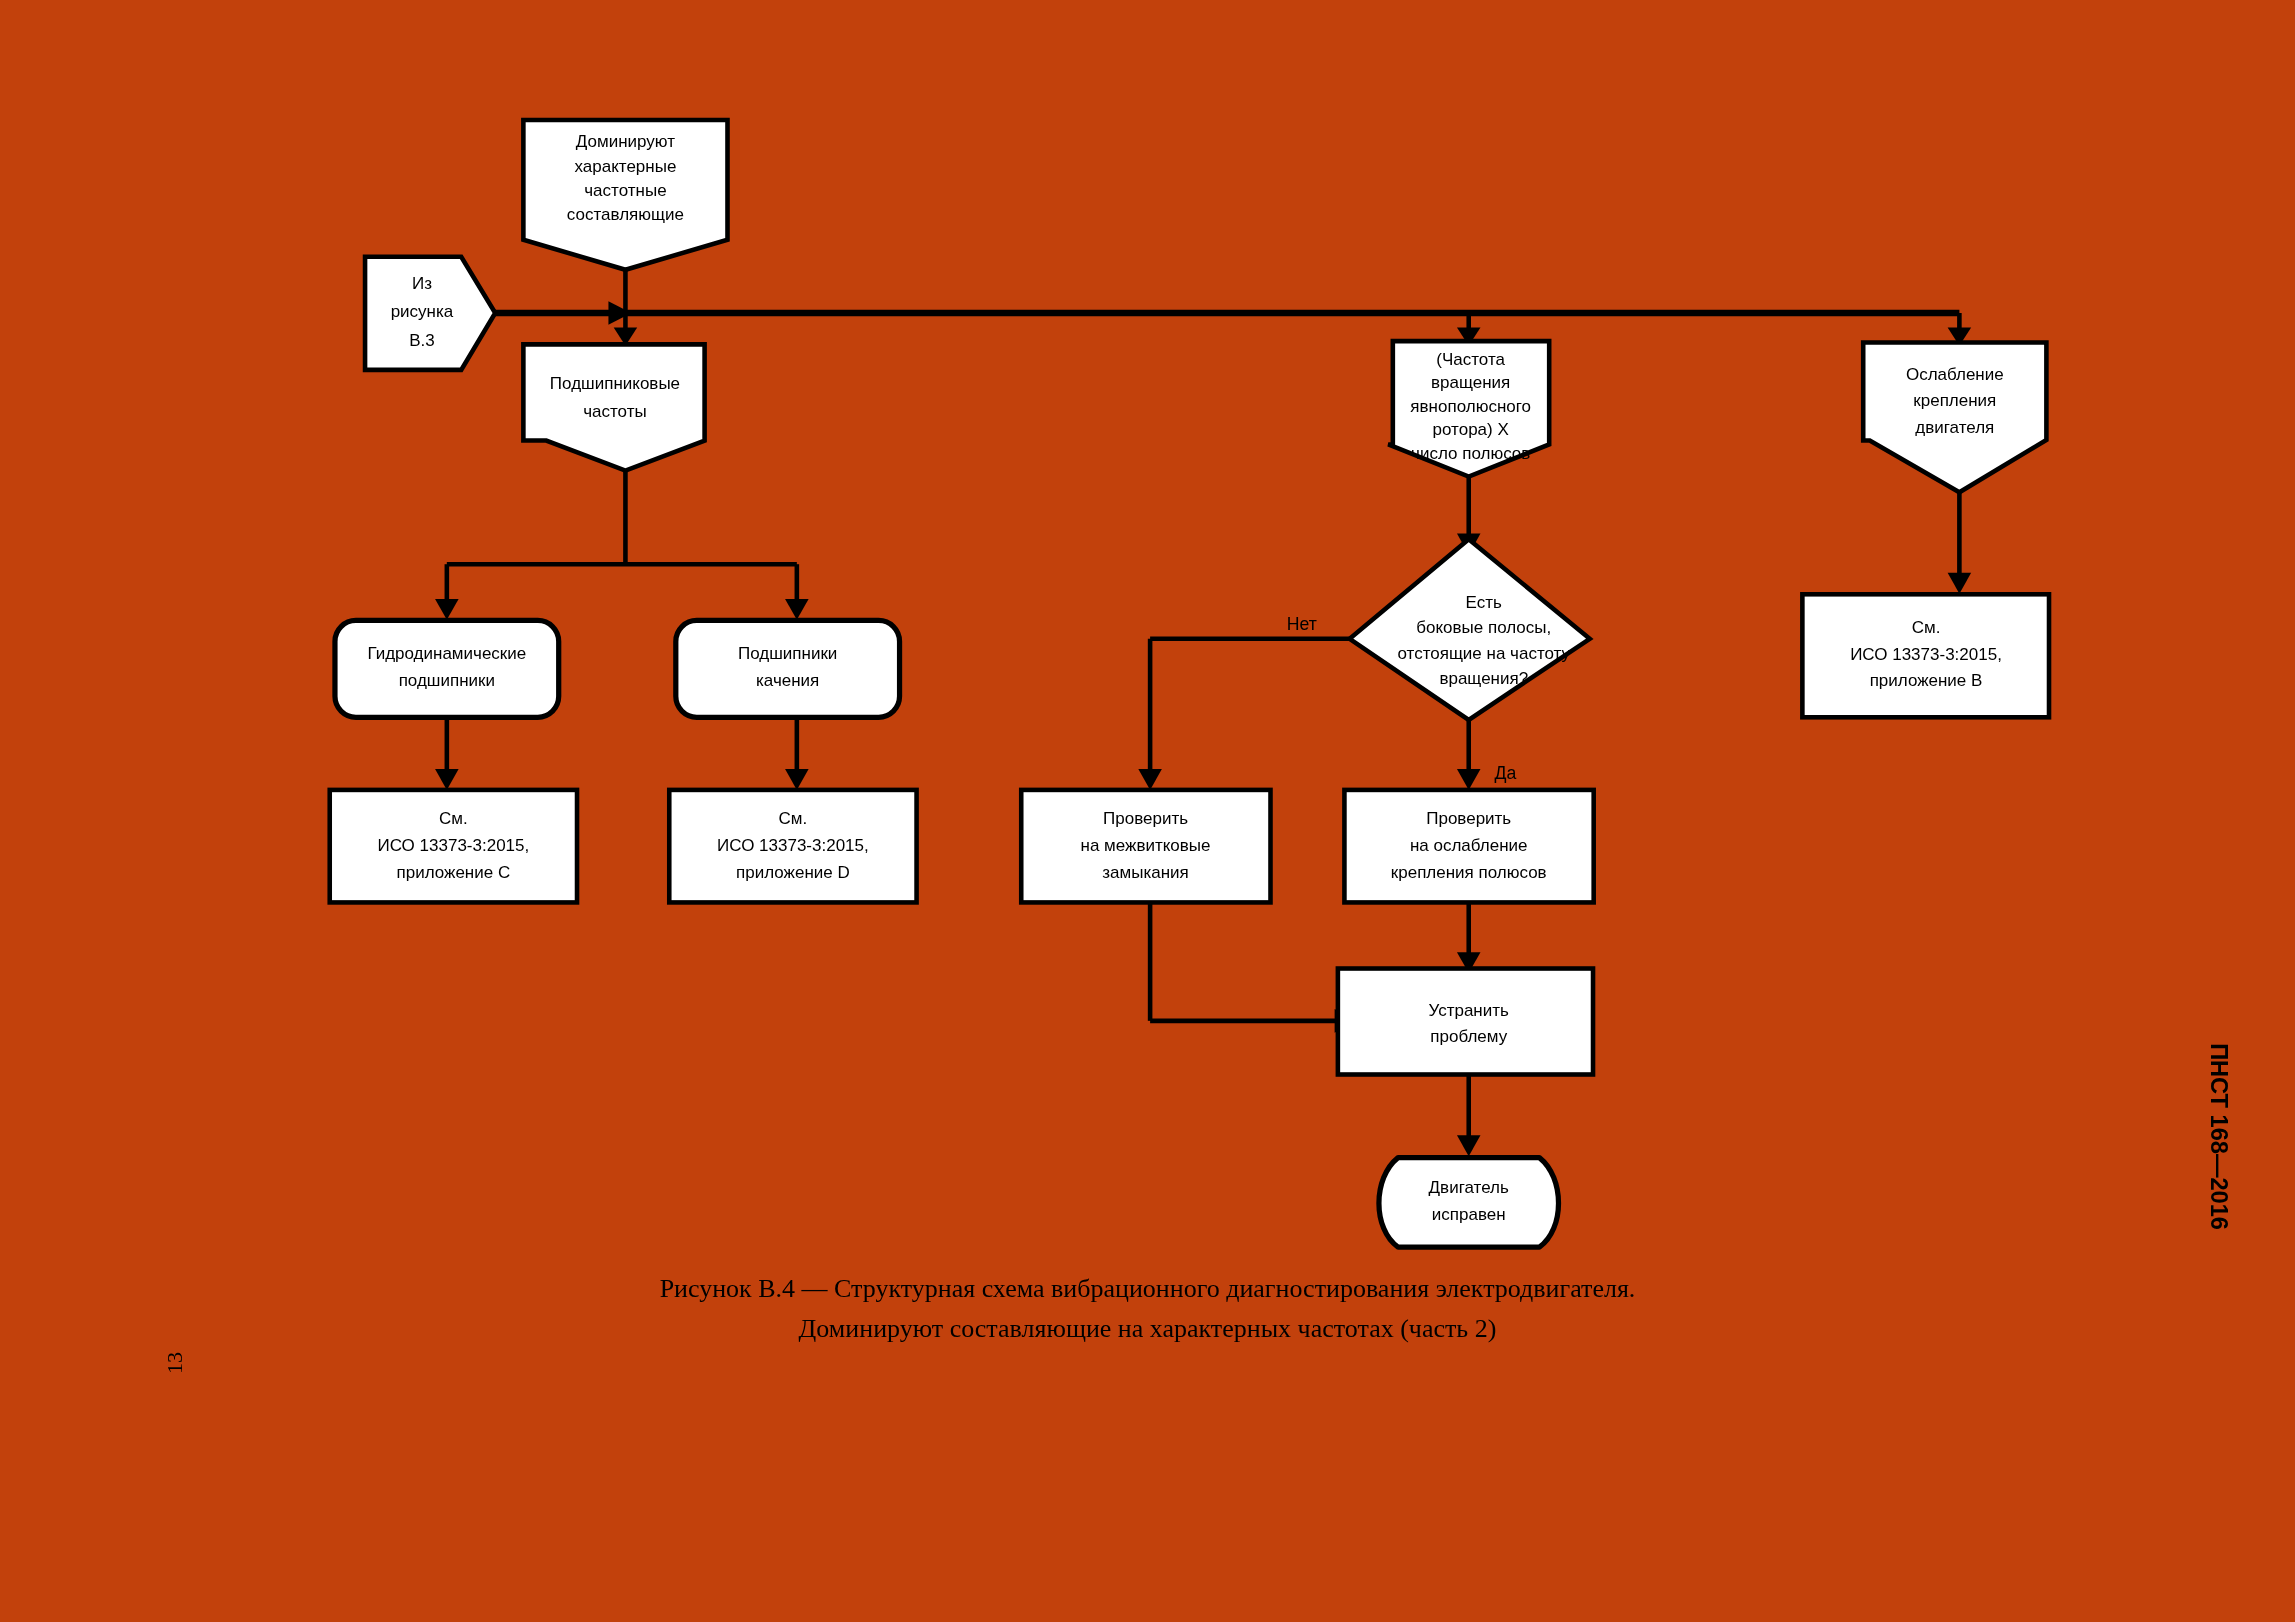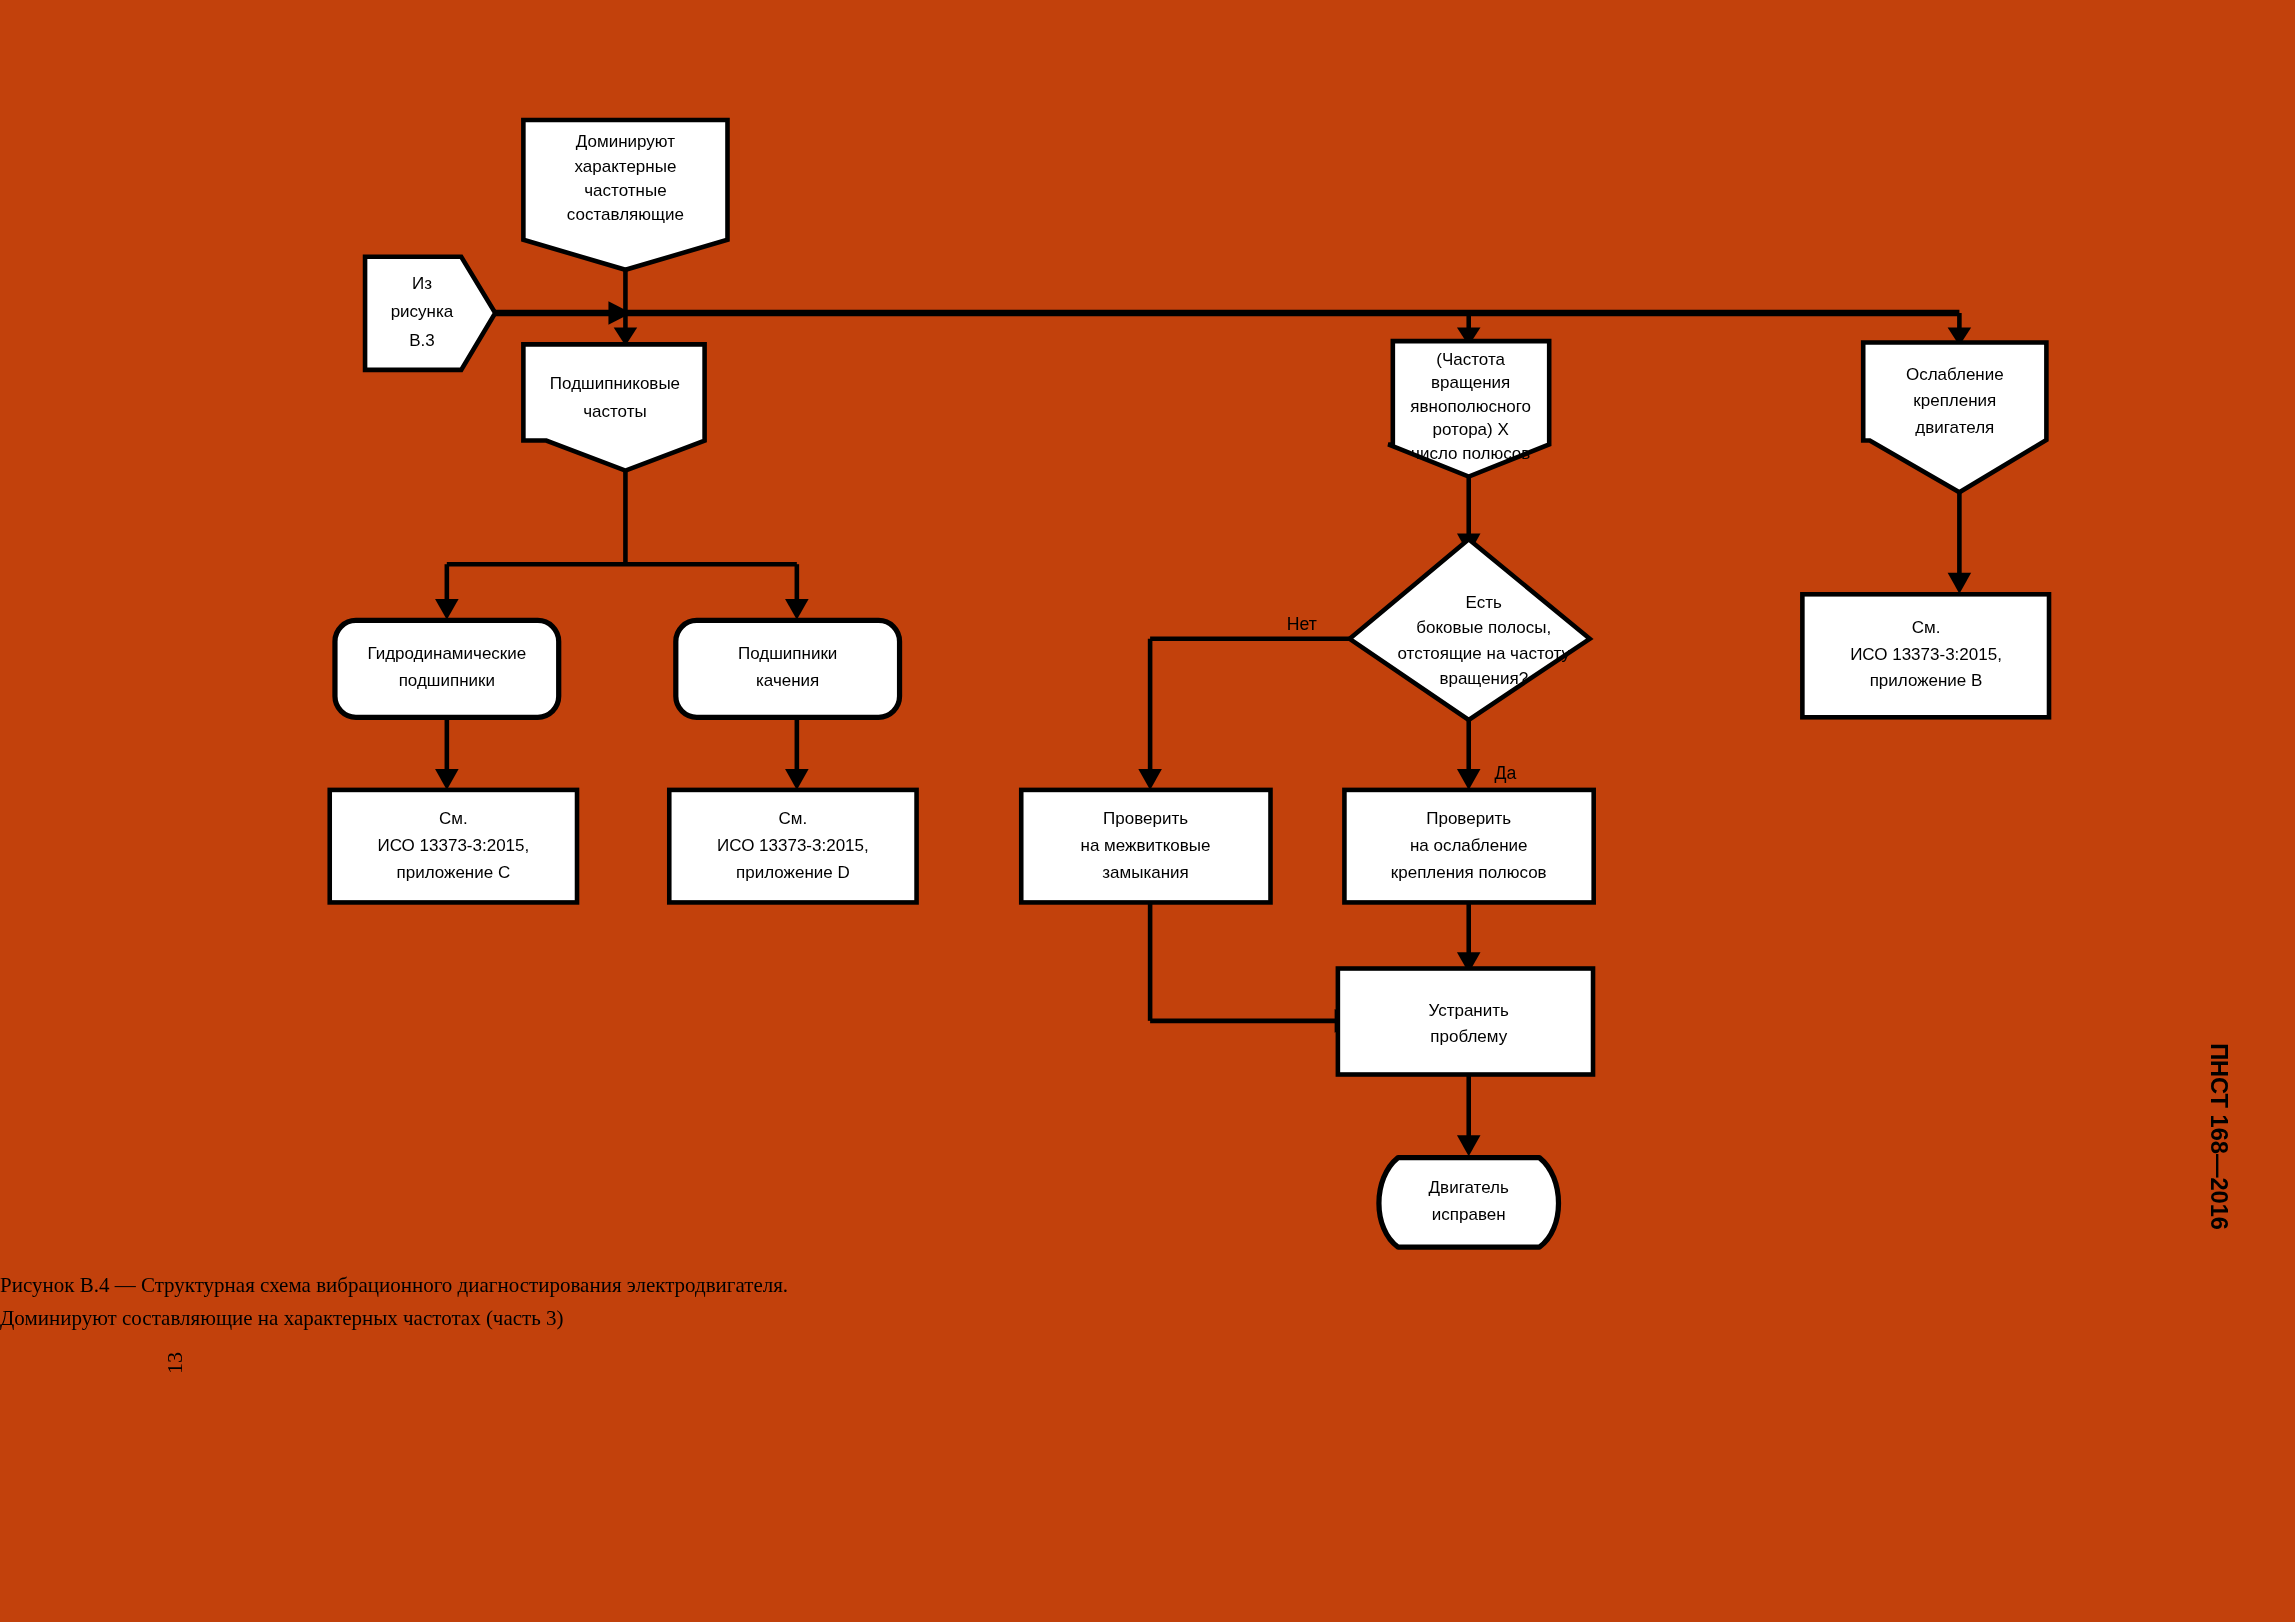--- a/index.html
+++ b/index.html
@@ -62,22 +62,23 @@
     font-family: "Liberation Sans", sans-serif;
     font-size: 27px;
     fill: #000000;
     text-anchor: middle;
   }
   .caption {
     position: absolute;
     left: 0;
     top: 1269px;
     width: 2295px;
+    text-align: center;
     font-family: "Liberation Serif", serif;
-    font-size: 21px;
+    font-size: 26px;
     line-height: 1.55;
     color: #000000;
   }
   .sidetext {
     position: absolute;
     right: 63px;
     top: 1230px;
     font-family: "Liberation Sans", sans-serif;
     font-size: 23.6px;
     font-weight: bold;
@@ -295,21 +296,21 @@
     <g>
       <path class="shape-round" d="M2137,1769 L2353,1769 C2392,1800 2392,1878 2353,1906 L2137,1906 C2098,1878 2098,1800 2137,1769 Z"></path>
       <text class="node-text" x="2245" y="1816">Двигатель</text>
       <text class="node-text" x="2245" y="1858">исправен</text>
     </g>
 
   </svg>
 
   <div class="caption">
     <div>Рисунок В.4 — Структурная схема вибрационного диагностирования электродвигателя.</div>
-    <div>Доминируют составляющие на характерных частотах (часть 3)</div>
+    <div>Доминируют составляющие на характерных частотах (часть 2)</div>
   </div>
 
   <div class="sidetext">ПНСТ 168—2016</div>
 
   <div class="pagenum">13</div>
 
 </div>
 
 
 </body></html>

